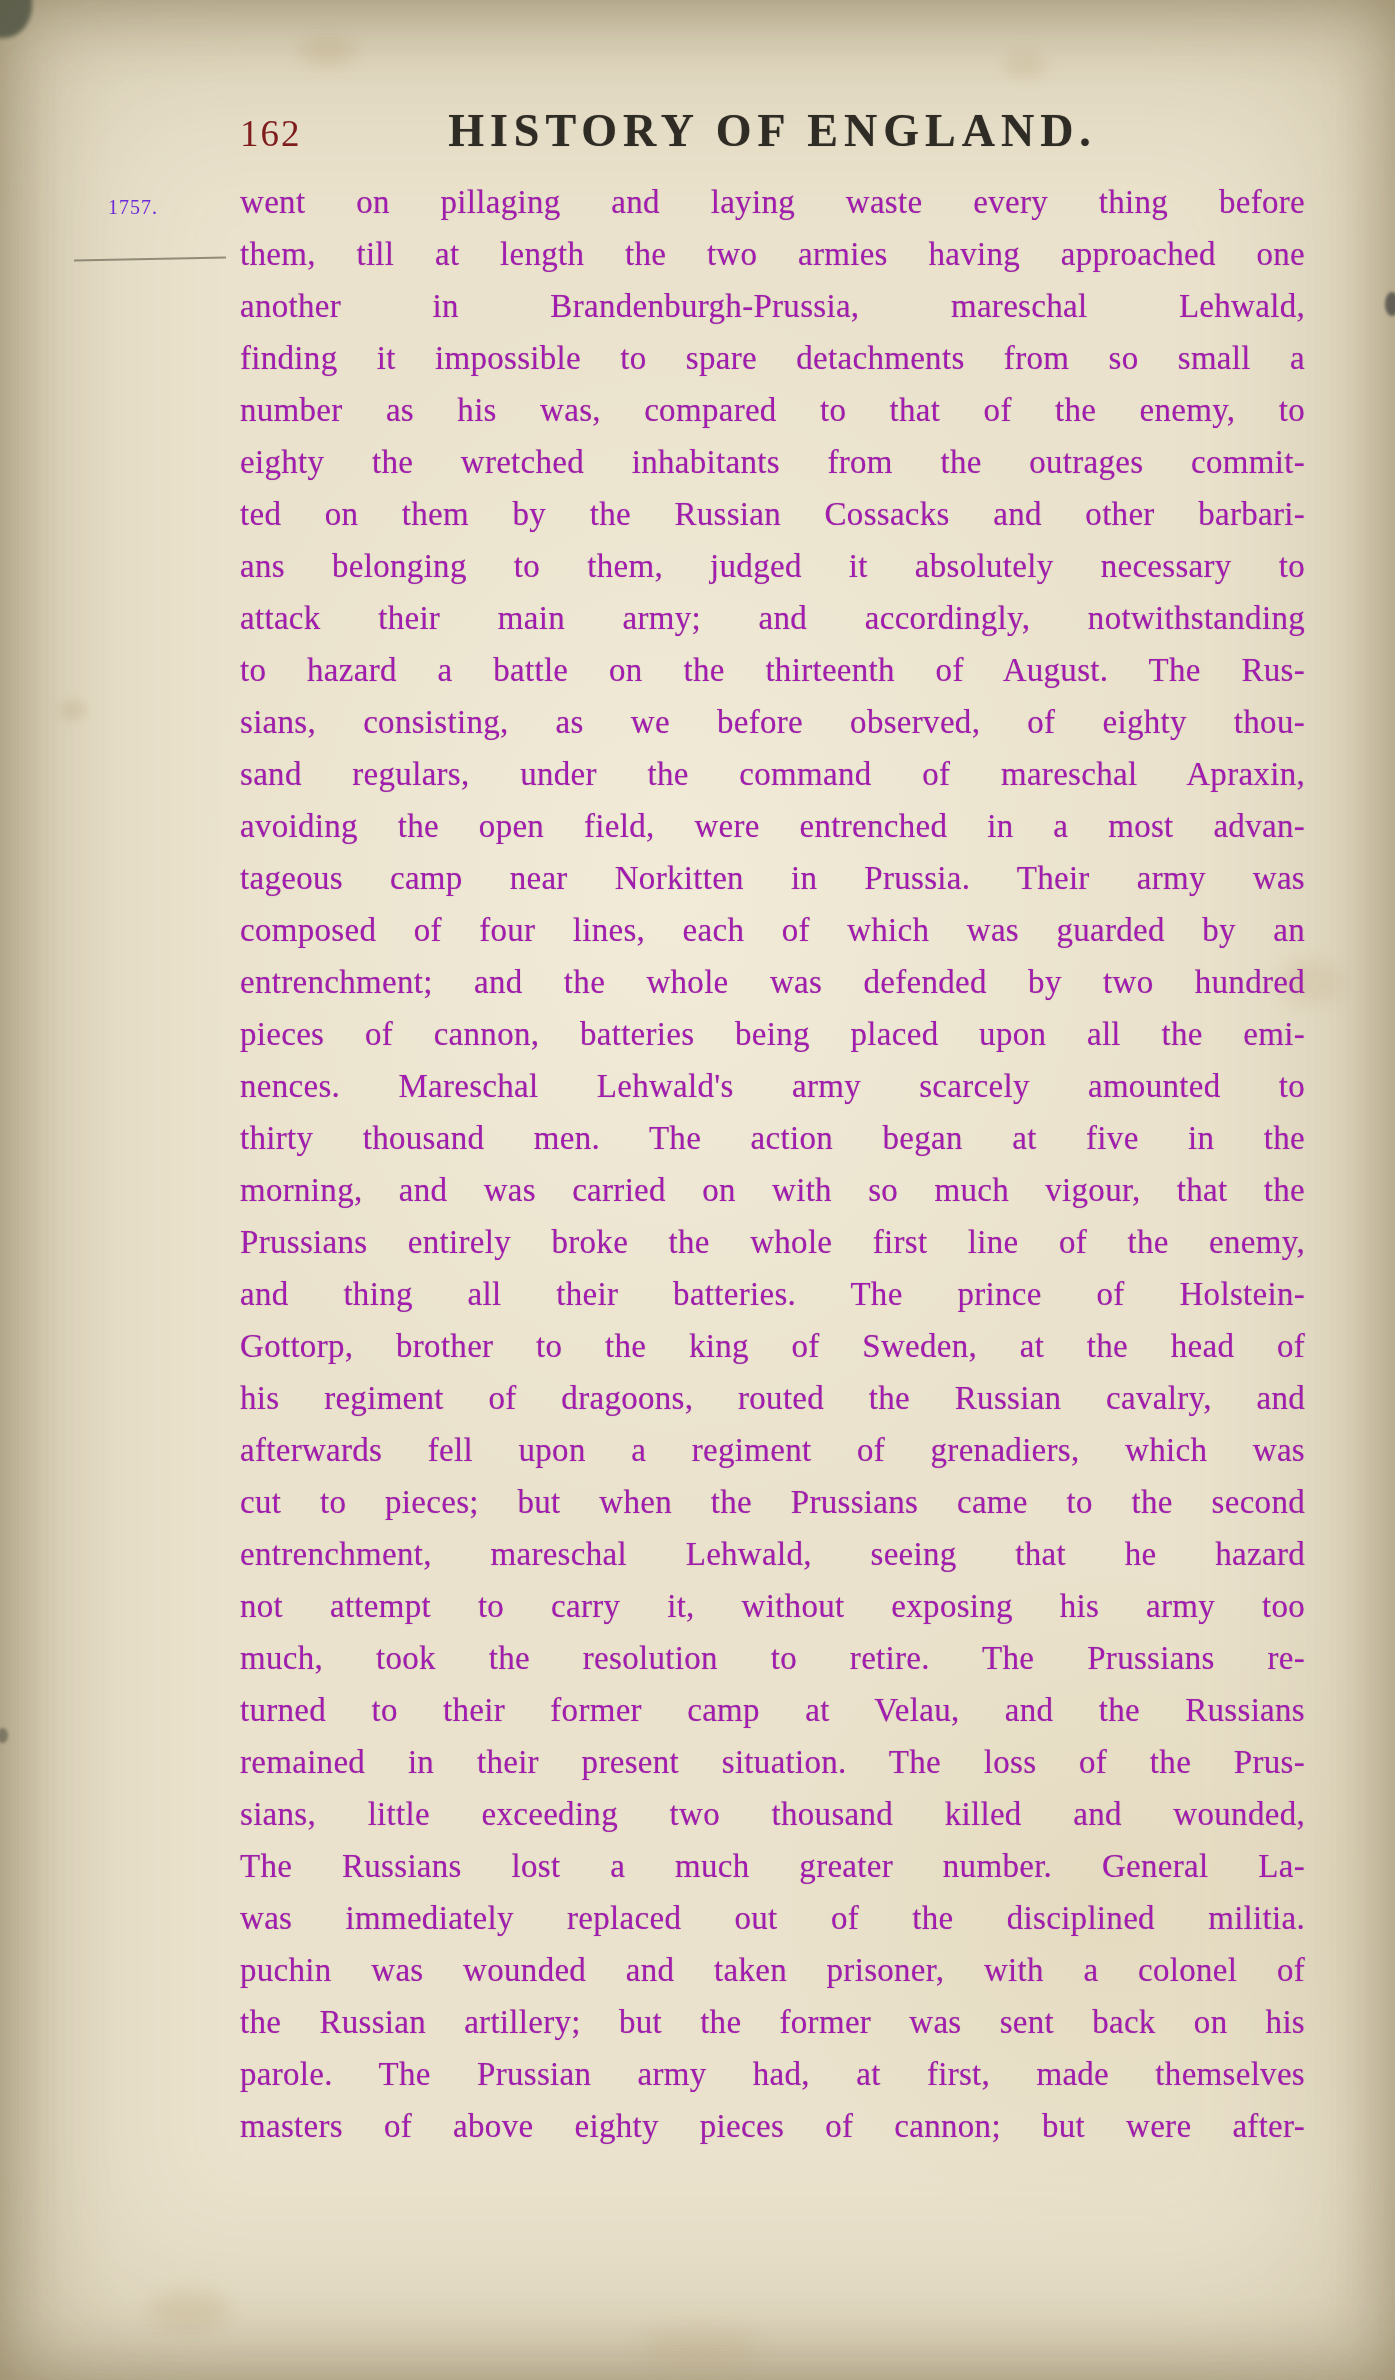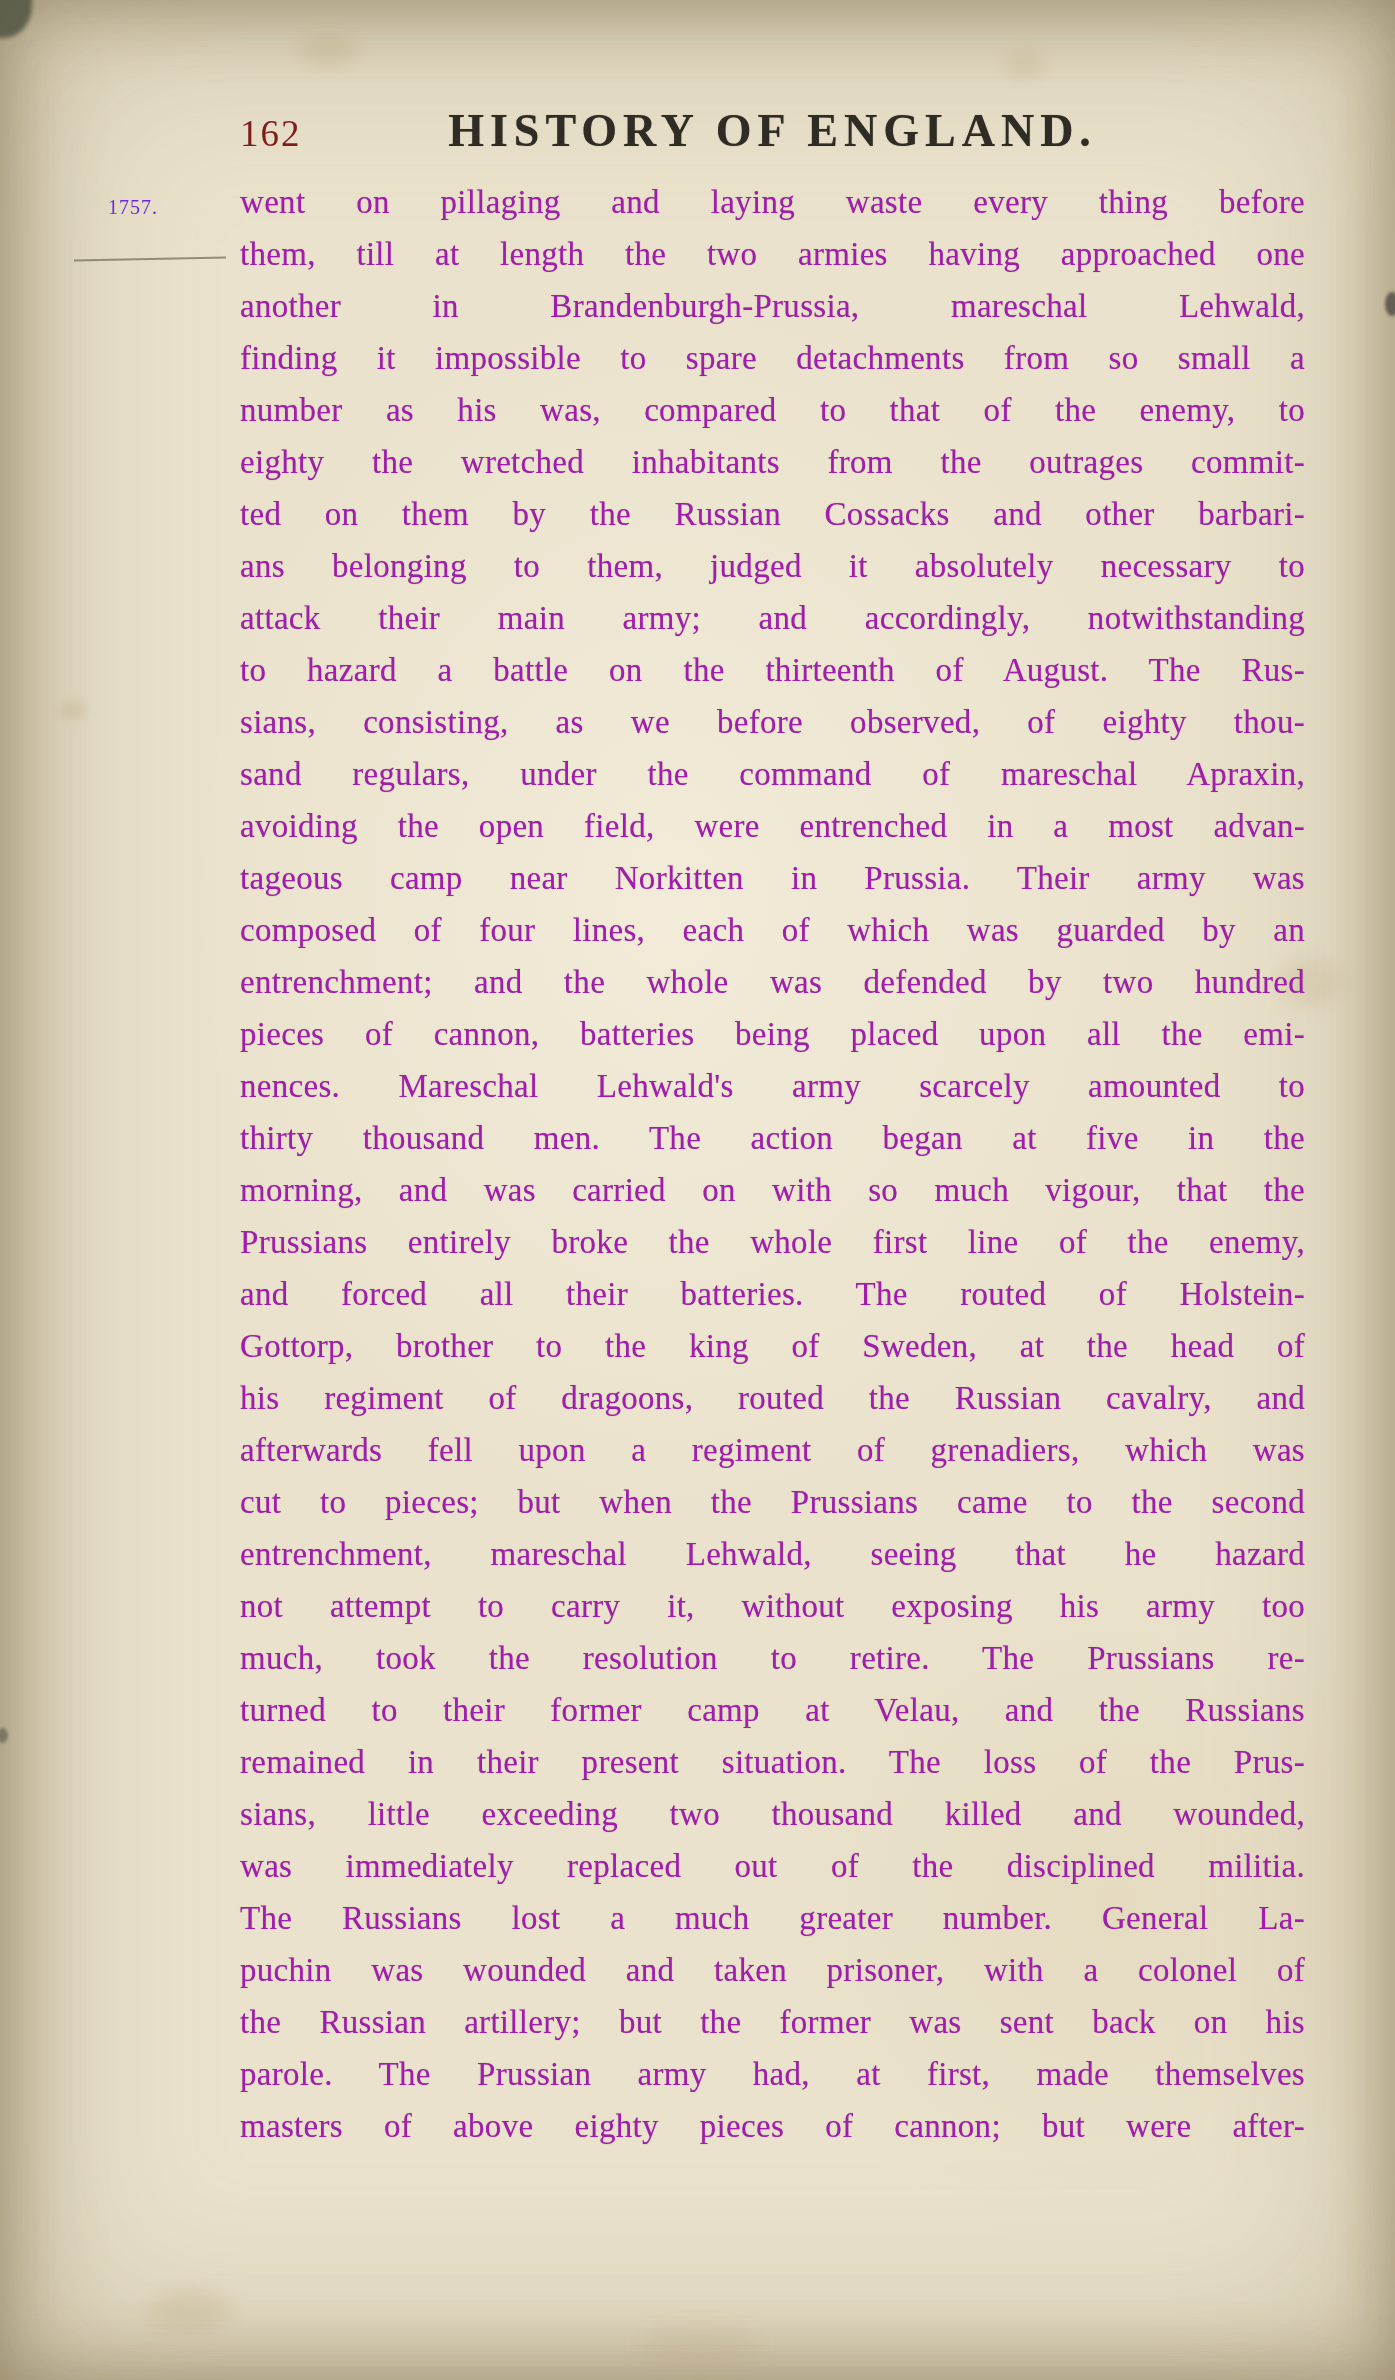--- a/index.html
+++ b/index.html
@@ -157,32 +157,32 @@
       <div class="text-line">sand regulars, under the command of mareschal Apraxin,</div>
       <div class="text-line">avoiding the open field, were entrenched in a most advan-</div>
       <div class="text-line">tageous camp near Norkitten in Prussia. Their army was</div>
       <div class="text-line">composed of four lines, each of which was guarded by an</div>
       <div class="text-line">entrenchment; and the whole was defended by two hundred</div>
       <div class="text-line">pieces of cannon, batteries being placed upon all the emi-</div>
       <div class="text-line">nences. Mareschal Lehwald's army scarcely amounted to</div>
       <div class="text-line">thirty thousand men. The action began at five in the</div>
       <div class="text-line">morning, and was carried on with so much vigour, that the</div>
       <div class="text-line">Prussians entirely broke the whole first line of the enemy,</div>
-      <div class="text-line">and forced all their batteries. The routed of Holstein-</div>
+      <div class="text-line">and thing all their batteries. The prince of Holstein-</div>
       <div class="text-line">Gottorp, brother to the king of Sweden, at the head of</div>
       <div class="text-line">his regiment of dragoons, routed the Russian cavalry, and</div>
       <div class="text-line">afterwards fell upon a regiment of grenadiers, which was</div>
       <div class="text-line">cut to pieces; but when the Prussians came to the second</div>
       <div class="text-line">entrenchment, mareschal Lehwald, seeing that he hazard</div>
       <div class="text-line">not attempt to carry it, without exposing his army too</div>
       <div class="text-line">much, took the resolution to retire. The Prussians re-</div>
       <div class="text-line">turned to their former camp at Velau, and the Russians</div>
       <div class="text-line">remained in their present situation. The loss of the Prus-</div>
       <div class="text-line">sians, little exceeding two thousand killed and wounded,</div>
+      <div class="text-line">The Russians lost a much greater number. General La-</div>
       <div class="text-line">was immediately replaced out of the disciplined militia.</div>
-      <div class="text-line">The Russians lost a much greater number. General La-</div>
       <div class="text-line">puchin was wounded and taken prisoner, with a colonel of</div>
       <div class="text-line">the Russian artillery; but the former was sent back on his</div>
       <div class="text-line">parole. The Prussian army had, at first, made themselves</div>
       <div class="text-line">masters of above eighty pieces of cannon; but were after-</div>
     </main>
 
 </div>
 
 </body></html>

